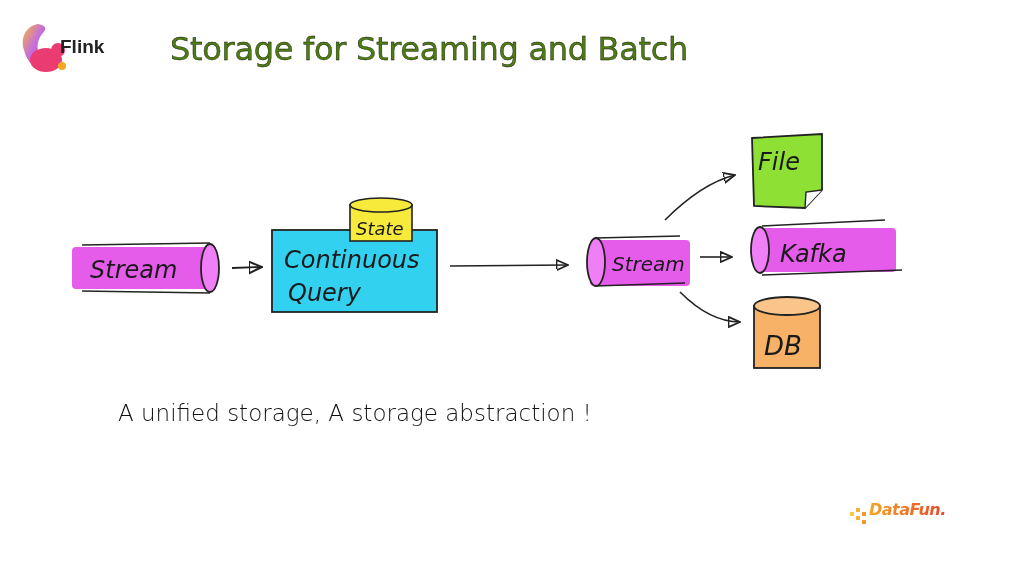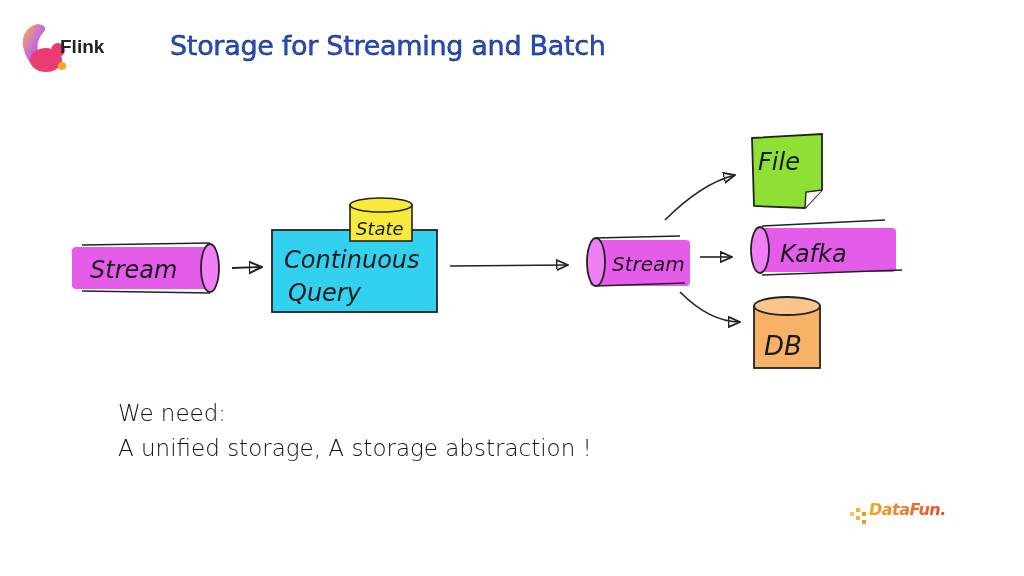--- a/index.html
+++ b/index.html
@@ -1,19 +1,19 @@
 <!DOCTYPE html>
 <html><head>
 <meta charset="utf-8">
 <style>
   html,body{margin:0;padding:0;background:#ffffff;}
   body{width:1024px;height:576px;position:relative;overflow:hidden;font-family:"DejaVu Sans",sans-serif;}
   .logo{position:absolute;left:16px;top:20px;width:112px;height:56px;}
   .logo-text{position:absolute;left:60px;top:36px;font-family:"Liberation Sans",sans-serif;font-weight:bold;font-size:19px;color:#222;}
-  .title{position:absolute;left:170px;top:30px;font-family:"DejaVu Sans",sans-serif;font-size:27px;color:#1d4ed8;letter-spacing:-0.3px;-webkit-text-stroke:0.4px #111;}
+  .title{position:absolute;left:170px;top:30px;font-family:"DejaVu Sans",sans-serif;font-size:32px;color:#4d7c0f;letter-spacing:-0.3px;-webkit-text-stroke:0.4px #111;}
   .diagram{position:absolute;left:0;top:0;width:1024px;height:576px;}
   .hand{font-family:"DejaVu Sans",sans-serif;font-style:italic;fill:#1a1a1a;}
   .body-text{position:absolute;left:118px;top:396px;font-family:"DejaVu Sans",sans-serif;font-size:23px;color:#111;line-height:35px;font-weight:300;}
   .brand-text{position:absolute;left:869px;top:500px;font-family:"DejaVu Sans",sans-serif;font-weight:bold;font-style:italic;font-size:16px;letter-spacing:-0.5px;background:linear-gradient(90deg,#f5a623,#e8452c);-webkit-background-clip:text;background-clip:text;color:transparent;}
 </style>
 </head>
 <body>
 
 <div>
   <svg class="logo" viewBox="0 0 112 56">
@@ -92,21 +92,20 @@
   </g>
 
   <g>
     <rect x="754" y="306" width="66" height="62" fill="#f7b267" stroke="#222" stroke-width="1.8"></rect>
     <ellipse cx="787" cy="306" rx="33" ry="9" fill="#f9c58a" stroke="#222" stroke-width="1.8"></ellipse>
     <text class="hand" x="764" y="355" font-size="26">DB</text>
   </g>
 </svg>
 
 <div class="body-text">
-  <div>We need:</div>
   <div>A unified storage, A storage abstraction !</div>
 </div>
 
 <div>
   <svg style="position:absolute;left:850px;top:506px;width:20px;height:20px" viewBox="0 0 20 20">
     <rect x="0" y="6" width="4" height="4" fill="#f7c948"></rect>
     <rect x="6" y="2" width="4" height="4" fill="#f5b23a"></rect>
     <rect x="6" y="10" width="4" height="4" fill="#f5b23a"></rect>
     <rect x="12" y="6" width="4" height="4" fill="#f19a2c"></rect>
     <rect x="12" y="14" width="4" height="4" fill="#f19a2c"></rect>

